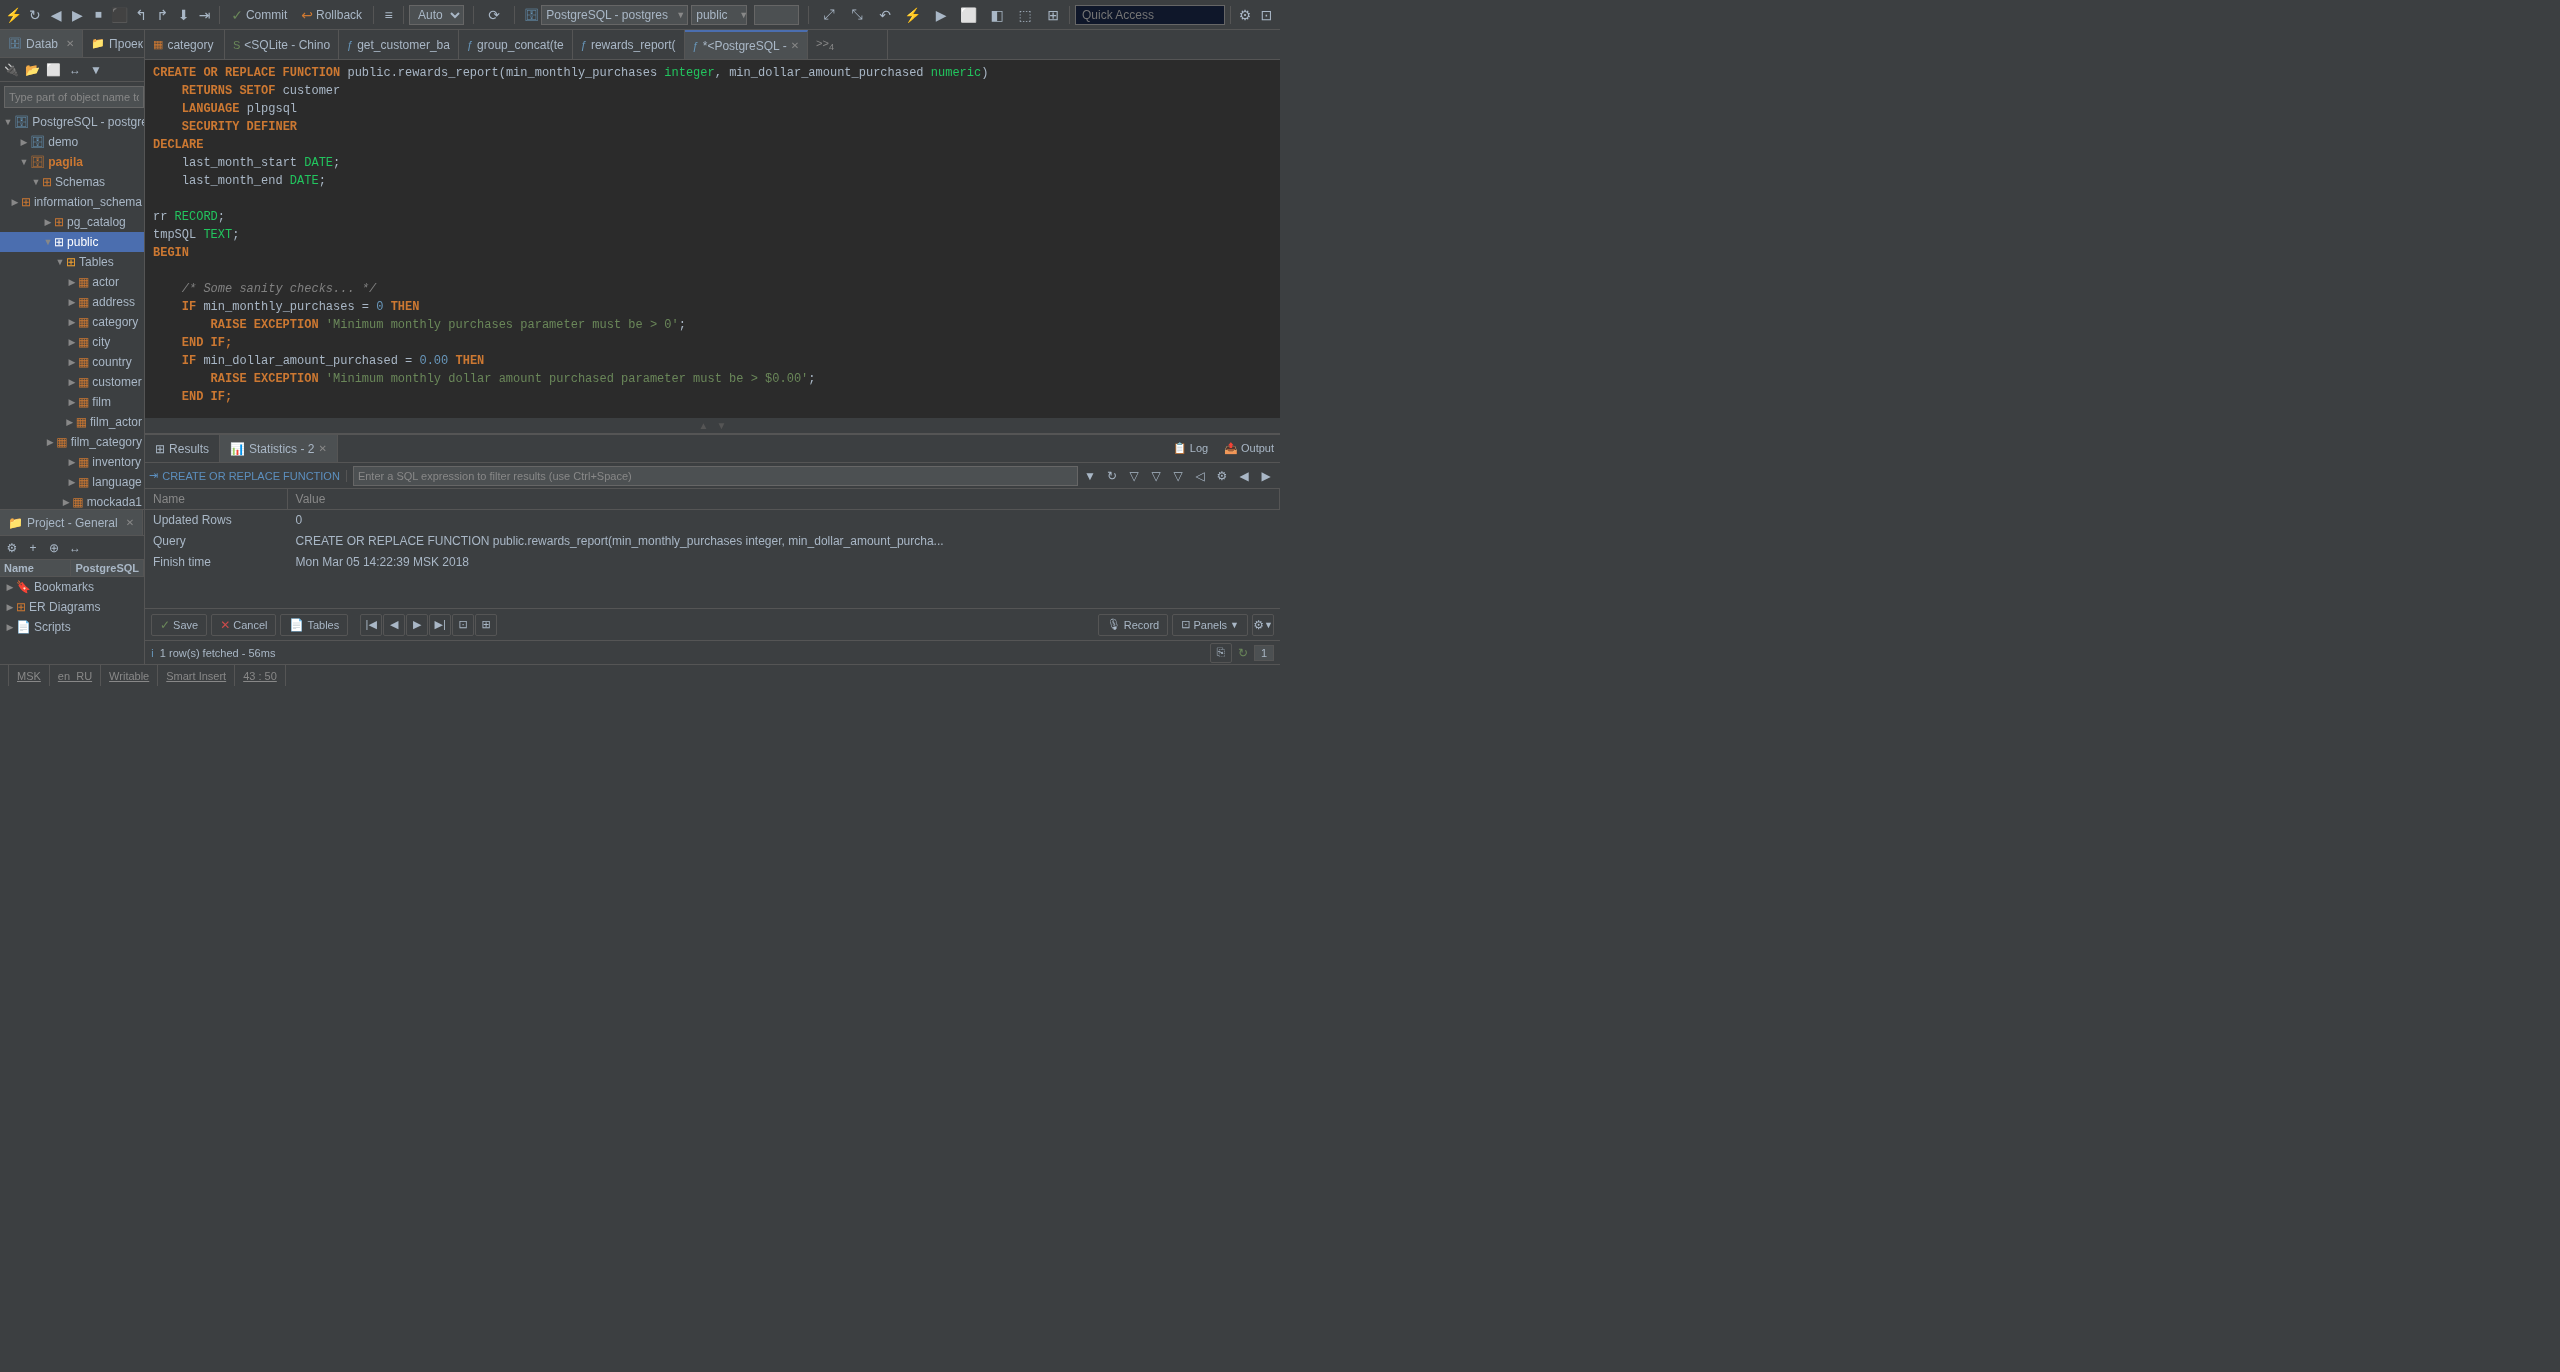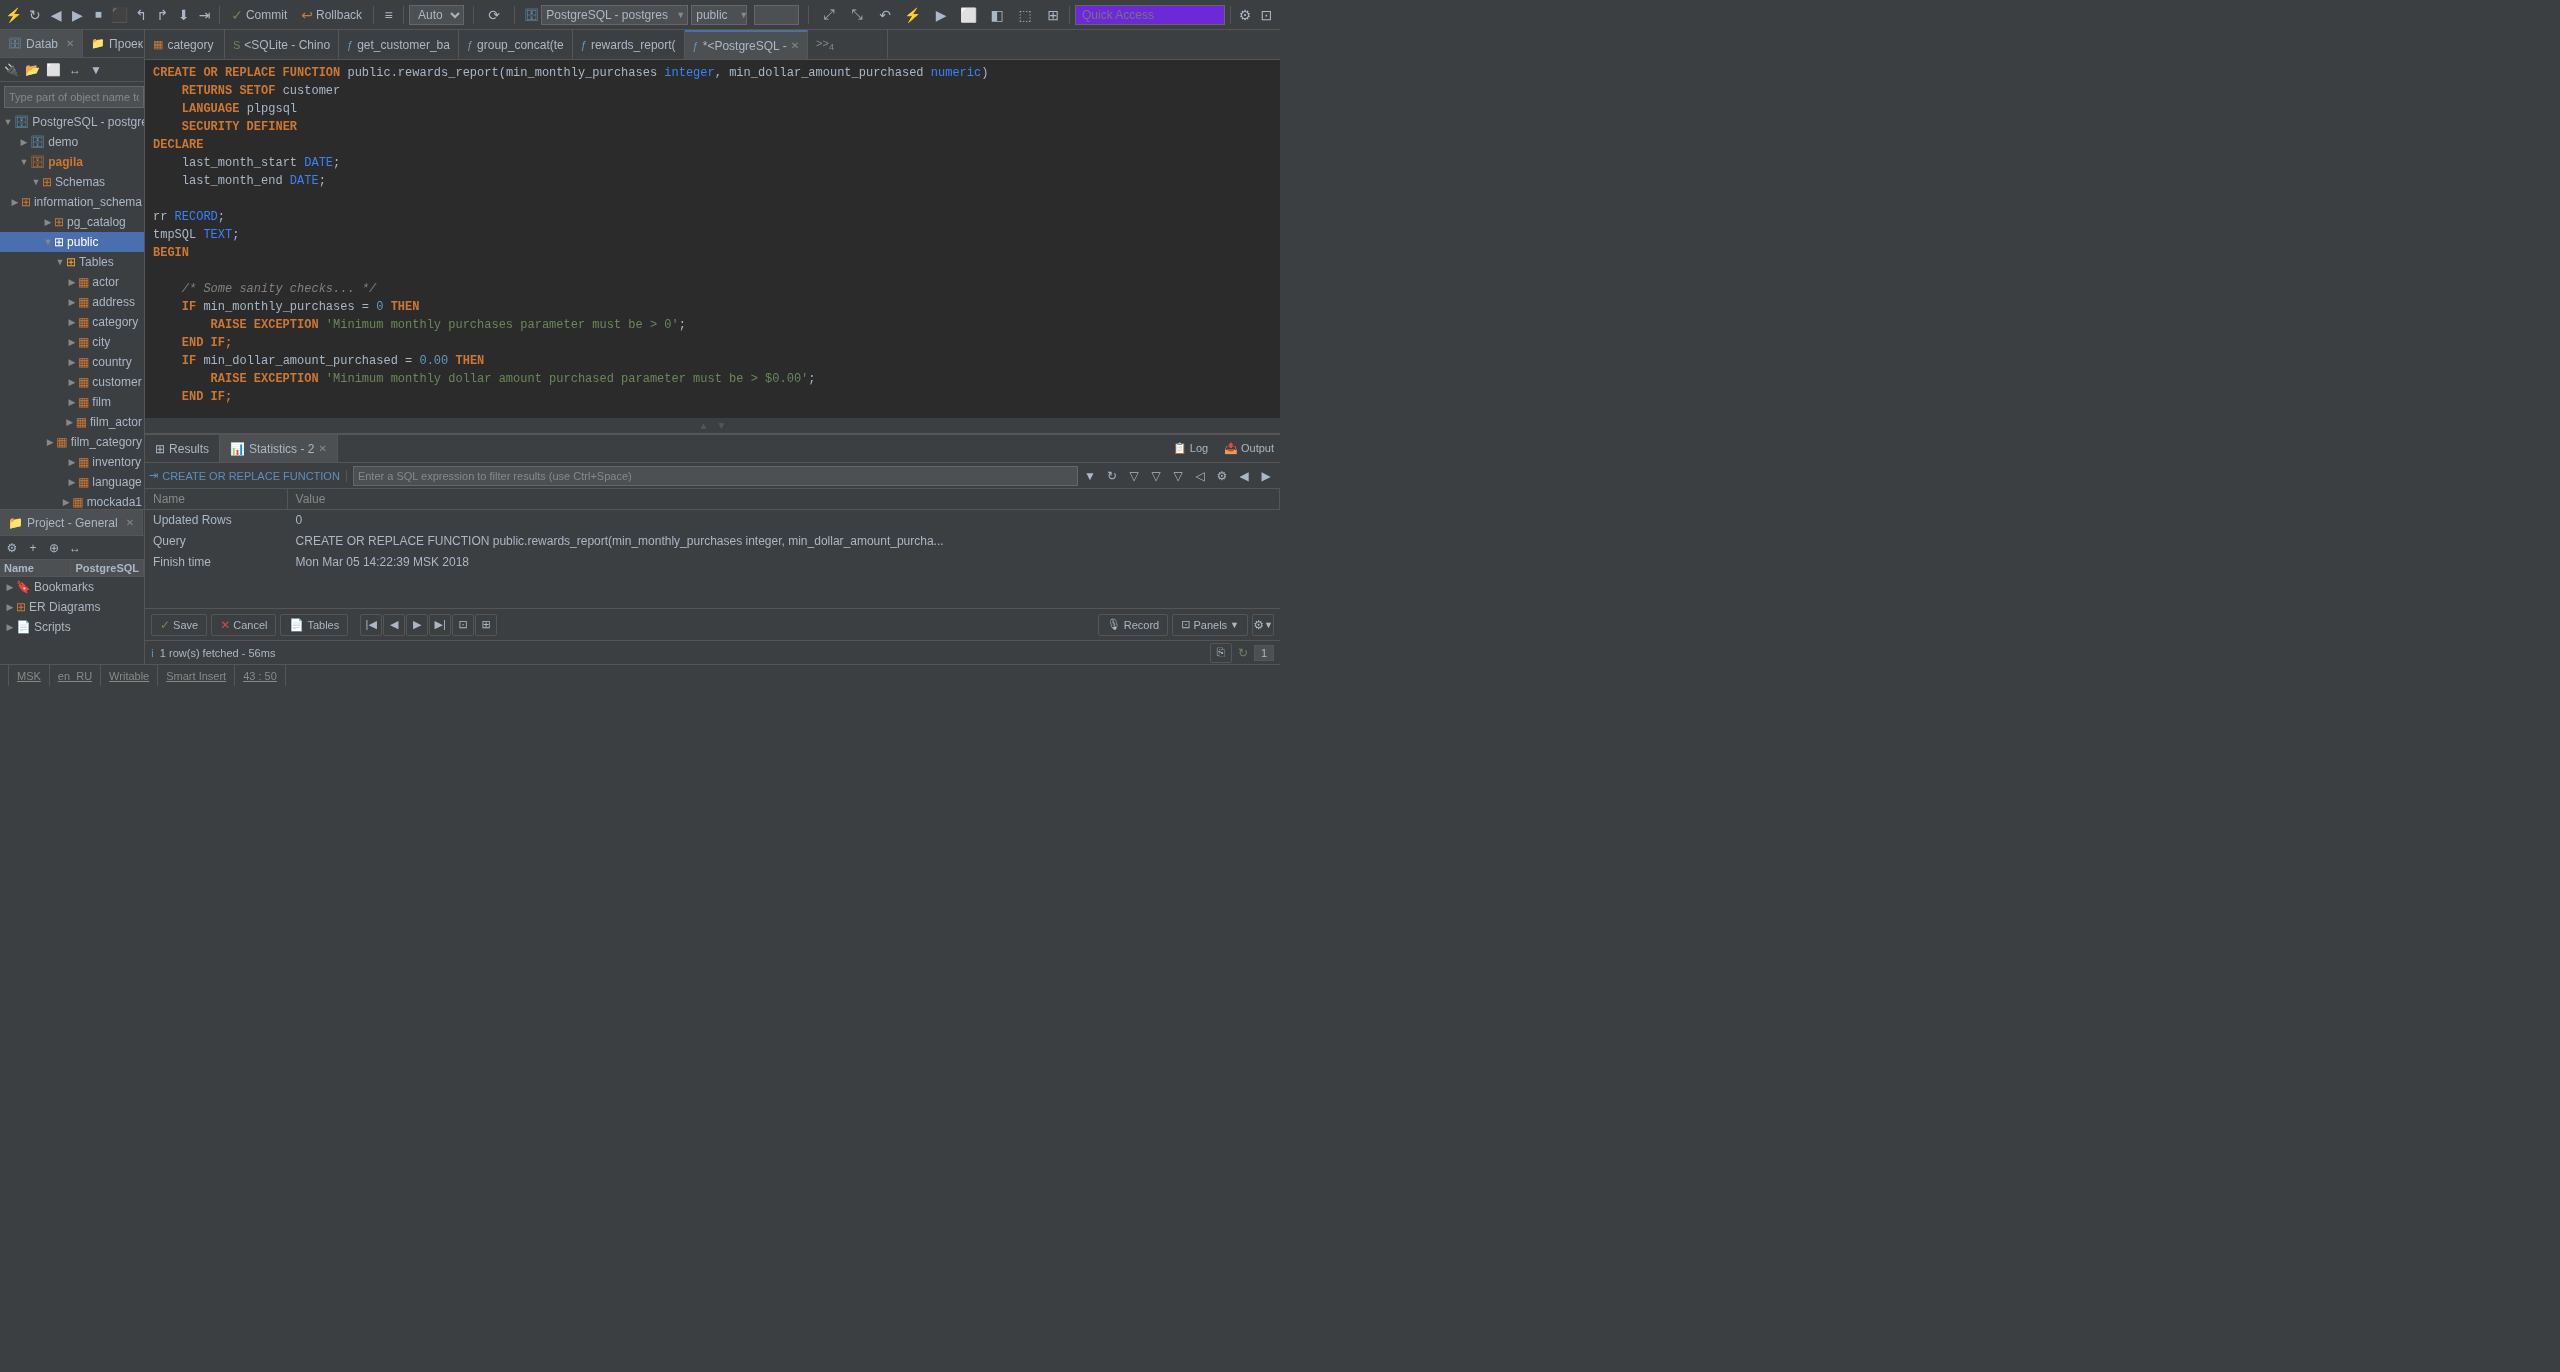--- a/index.html
+++ b/index.html
@@ -99,21 +99,21 @@
     .limit-input {
       background: #4c5052;
       border: 1px solid #666;
       color: #a9b7c6;
       padding: 1px 4px;
       font-size: 12px;
       height: 20px;
       width: 45px;
     }
     .quick-access {
-      background: #6d28d9;
+      background: #0f172a;
       border: 1px solid #666;
       color: #a9b7c6;
       padding: 1px 6px;
       font-size: 12px;
       height: 20px;
       min-width: 100px;
     }
     
     .main-layout {
       flex: 1;
@@ -324,21 +324,21 @@
       align-items: flex-start;
       padding: 0 8px;
       min-height: 18px;
     }
     .code-content { flex: 1; white-space: pre; }
     
     .kw { color: #cc7832; font-weight: bold; }
     .str { color: #6a8759; }
     .num { color: #6897bb; }
     .var { color: #a9b7c6; }
-    .type { color: #3b82f6; }
+    .type { color: #22c55e; }
     .comment { color: #808080; font-style: italic; }
     .op { color: #a9b7c6; }
     
     .results-panel {
       height: 230px;
       border-top: 1px solid #555;
       display: flex;
       flex-direction: column;
     }
     .results-tabs {

